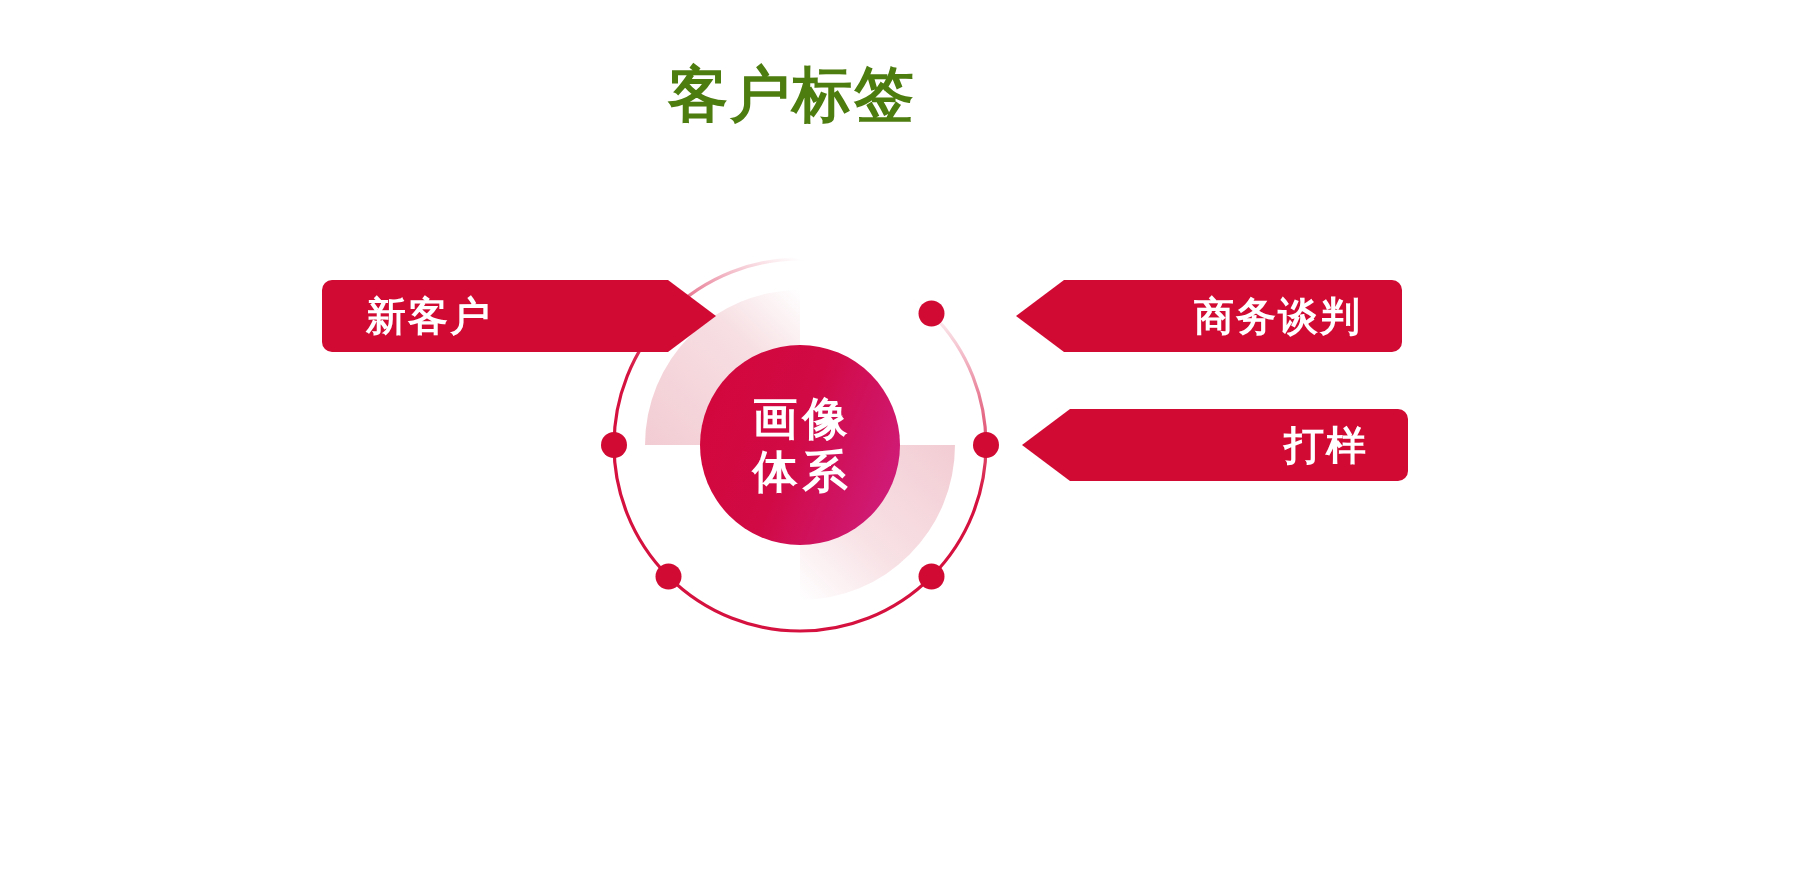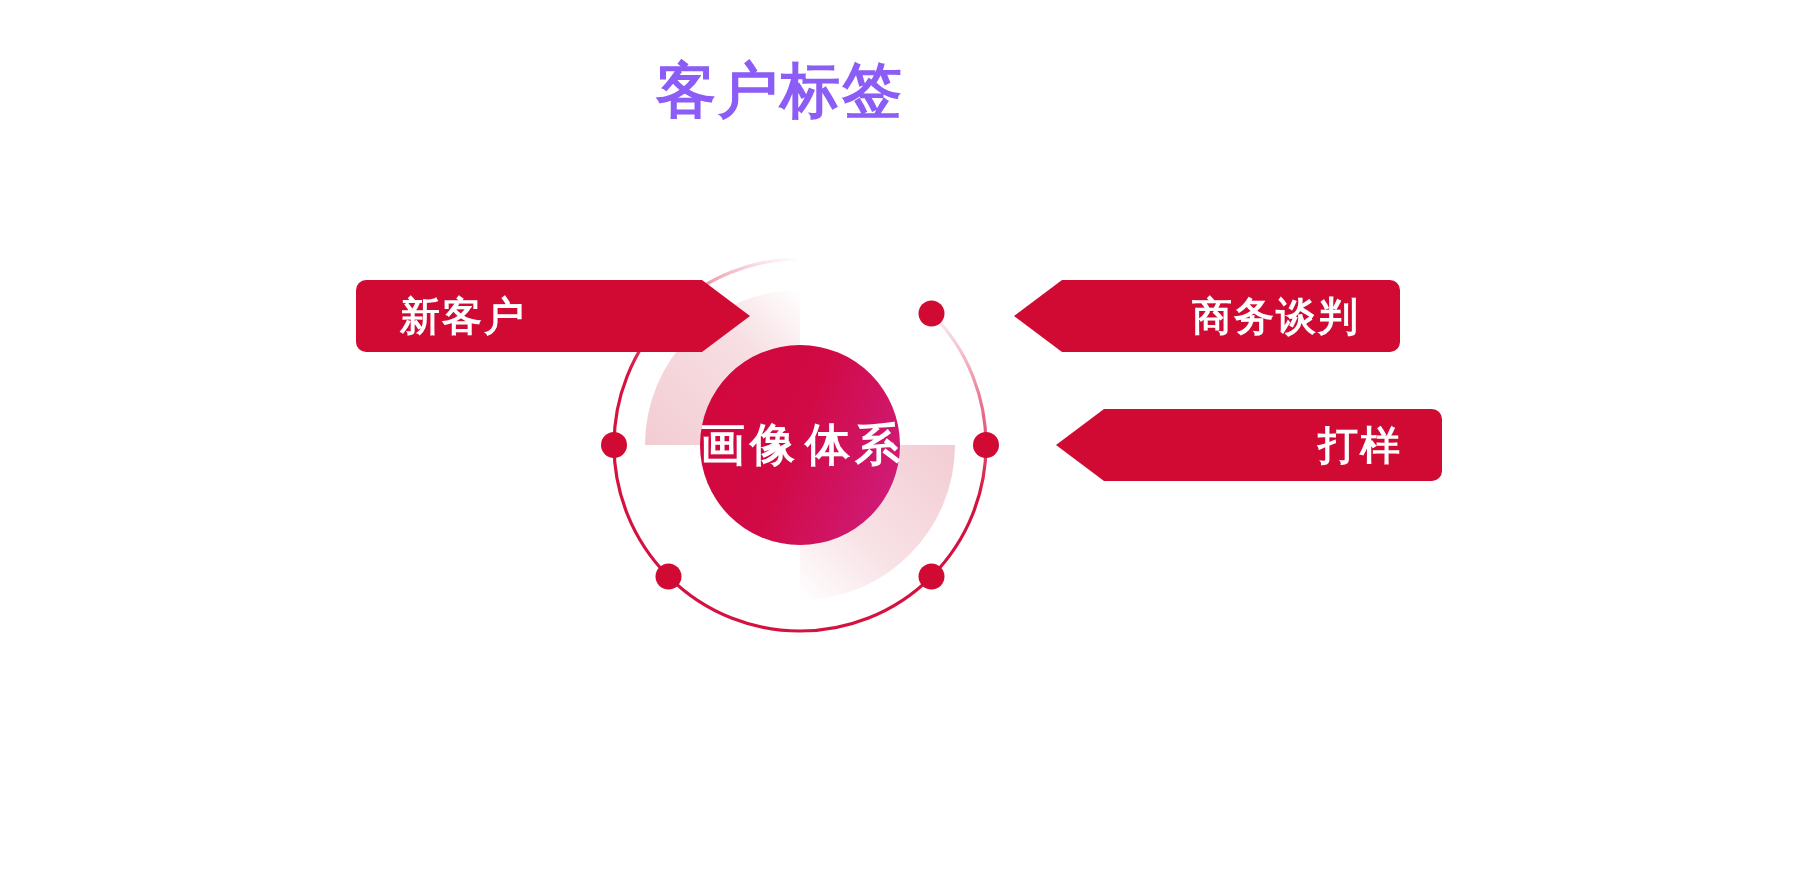--- a/index.html
+++ b/index.html
@@ -18,31 +18,30 @@
   #stage {
     position: absolute;
     inset: 0;
     width: 1800px;
     height: 880px;
   }
 
   
   .page-title {
     position: absolute;
-    left: 0;
+    left: 12px;
     top: 62px;
     width: 1560px;
     text-align: center;
     font-size: 60px;
     font-weight: bold;
-    color: #8b5cf6;
+    color: #4d7c0f;
     letter-spacing: 2px;
     line-height: 1.1;
     white-space: nowrap;
-    font-family: Liberation Mono, monospace;
   }
 
   
   .hub {
     position: absolute;
     left: 585px;
     top: 230px;
     width: 430px;
     height: 430px;
   }
@@ -52,21 +51,21 @@
     top: 0;
     display: block;
   }
   .hub-label {
     position: absolute;
     left: 0;
     top: 0;
     width: 430px;
     height: 430px;
     display: flex;
-    flex-direction: row;
+    flex-direction: column;
     align-items: center;
     justify-content: center;
     pointer-events: none;
   }
   .hub-label span {
     display: block;
     color: #ffffff;
     font-size: 45px;
     font-weight: bold;
     letter-spacing: 5px;
@@ -80,21 +79,20 @@
     position: absolute;
     height: 72px;
     display: flex;
     align-items: center;
     color: #ffffff;
     font-size: 40px;
     font-weight: bold;
     letter-spacing: 2px;
     white-space: nowrap;
     background: #d00a33;
-    margin-left: 34px;
   }
 
   
   .tag.left {
     justify-content: flex-start;
     padding-left: 44px;
     padding-right: 70px;
     border-radius: 10px;
     -webkit-clip-path: polygon(0 0, calc(100% - 48px) 0, 100% 50%, calc(100% - 48px) 100%, 0 100%);
     clip-path: polygon(0 0, calc(100% - 48px) 0, 100% 50%, calc(100% - 48px) 100%, 0 100%);
@@ -108,21 +106,21 @@
     border-radius: 10px;
     -webkit-clip-path: polygon(48px 0, 100% 0, 100% 100%, 48px 100%, 0 50%);
     clip-path: polygon(48px 0, 100% 0, 100% 100%, 48px 100%, 0 50%);
   }
 
   
   .tag-l0 { left: 322px; top: 280px; width: 280px; }
   .tag-l1 { left: 279px; top: 409px; width: 280px; }
   .tag-l2 { left: 322px; top: 533px; width: 280px; }
 
-  .tag-r0 { left: 980px; top: 280px; width: 268px; }
+  .tag-r0 { left: 1016px; top: 280px; width: 268px; }
   .tag-r1 { left: 1022px; top: 409px; width: 268px; }
   .tag-r2 { left: 980px; top: 533px; width: 268px; }
 </style>
 </head>
 <body>
 
 <div id="stage">
 
   <div class="page-title">客户标签</div>
 

